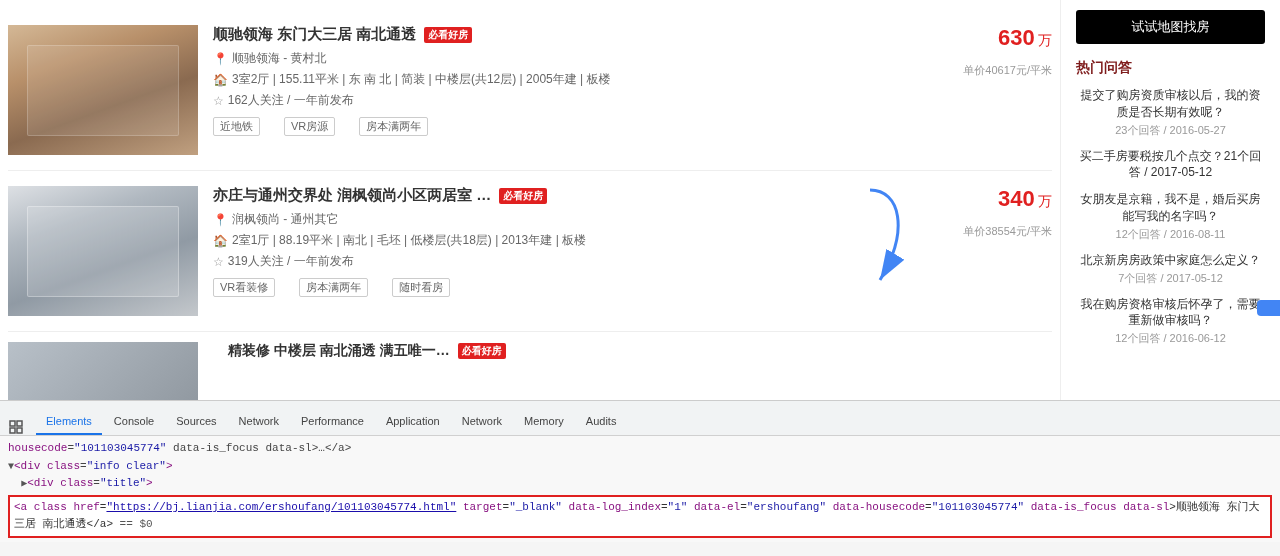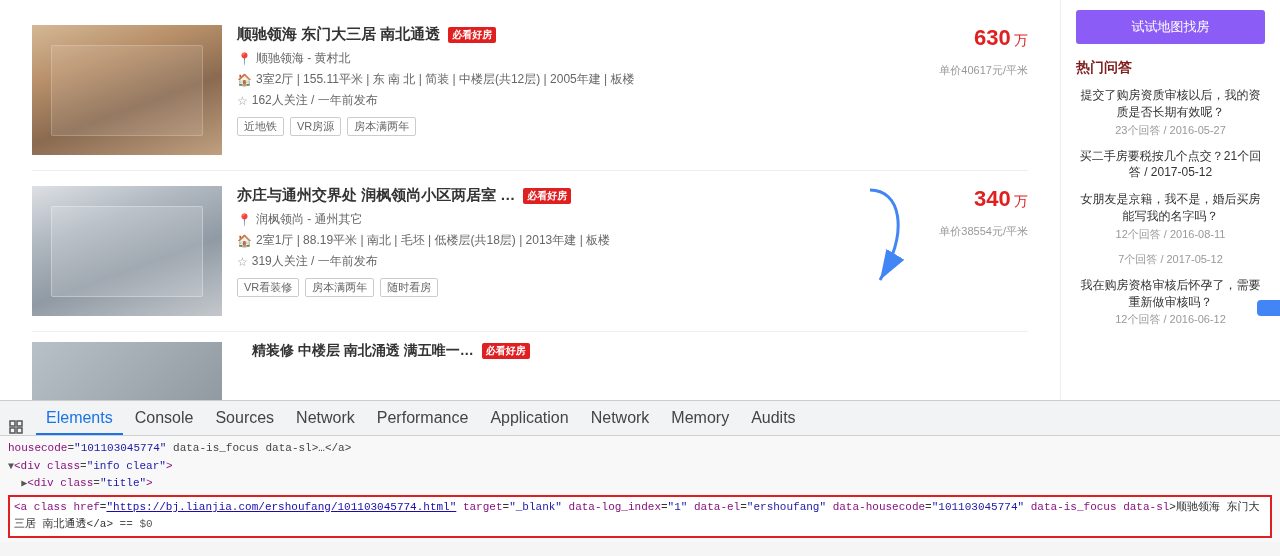--- a/index.html
+++ b/index.html
@@ -1,51 +1,51 @@
 <!DOCTYPE html>
 <html><head>
   <meta charset="utf-8">
   <style>
     * { margin: 0; padding: 0; box-sizing: border-box; }
     body { font-family: 'Microsoft YaHei', Arial, sans-serif; font-size: 12px; background: #f5f5f5; width: 1280px; height: 556px; overflow: hidden; }
 
     .main-content { display: flex; width: 100%; height: 400px; background: #fff; }
-    .listing-area { flex: 1; padding: 10px 32px; overflow: hidden; }
+    .listing-area { flex: 1; padding: 10px 8px; overflow: hidden; }
     .sidebar { width: 220px; padding: 10px 15px; border-left: 1px solid #eee; }
 
     .listing-item { display: flex; padding: 15px 0; border-bottom: 1px solid #eee; }
     .listing-img { width: 190px; height: 130px; background: #ccc; flex-shrink: 0; margin-right: 15px; position: relative; overflow: hidden; }
     .listing-info { flex: 1; }
     .listing-title { font-size: 15px; color: #333; font-weight: bold; display: flex; align-items: center; gap: 8px; margin-bottom: 6px; }
     .tag-red { background: #e02020; color: #fff; font-size: 10px; padding: 1px 4px; border-radius: 2px; white-space: nowrap; }
     .listing-location { color: #666; font-size: 12px; margin-bottom: 4px; display: flex; align-items: center; gap: 4px; }
     .listing-details { color: #666; font-size: 12px; margin-bottom: 4px; display: flex; align-items: center; gap: 4px; }
     .listing-stats { color: #666; font-size: 12px; margin-bottom: 8px; display: flex; align-items: center; gap: 4px; }
-    .listing-tags { display: flex; gap: 6px; }
+    .listing-tags { display: flex; gap: 24px; }
     .tag-outline { border: 1px solid #ccc; color: #666; font-size: 11px; padding: 1px 6px; border-radius: 2px; }
     .price-area { text-align: right; min-width: 120px; }
     .price-main { color: #e02020; font-size: 22px; font-weight: bold; }
     .price-wan { color: #e02020; font-size: 14px; }
     .price-unit { color: #999; font-size: 11px; margin-top: 12px; }
 
-    .sidebar-btn { background: #8b5cf6; color: #fff; text-align: center; padding: 8px 12px; border-radius: 3px; font-size: 13px; margin-bottom: 15px; cursor: pointer; }
+    .sidebar-btn { background: #000000; color: #fff; text-align: center; padding: 8px 12px; border-radius: 3px; font-size: 13px; margin-bottom: 15px; cursor: pointer; }
     .sidebar-section-title { font-size: 14px; font-weight: bold; color: #7f1d1d; margin-bottom: 10px; }
     .sidebar-qa-item { margin-bottom: 10px; text-align: center; }
     .sidebar-qa-title { color: #333; font-size: 12px; line-height: 1.4; }
     .sidebar-qa-meta { color: #999; font-size: 11px; margin-top: 2px; }
 
     
     .listing-partial { display: flex; padding: 10px 0; }
     .listing-partial .listing-img { height: 70px; }
     .listing-partial .listing-title { font-size: 14px; }
 
     
     .devtools { width: 100%; background: #f8f8f8; border-top: 1px solid #ccc; }
     .devtools-tabs { display: flex; background: #f1f3f4; border-bottom: 1px solid #d0d0d0; padding: 0 8px; height: 35px; align-items: flex-end; }
-    .devtools-tab { padding: 6px 10px; font-size: 16px; color: #444; cursor: pointer; border-bottom: 2px solid transparent; margin-right: 2px; white-space: nowrap; }
+    .devtools-tab { padding: 6px 10px; font-size: 11px; color: #444; cursor: pointer; border-bottom: 2px solid transparent; margin-right: 2px; white-space: nowrap; }
     .devtools-tab.active { color: #1a73e8; border-bottom: 2px solid #1a73e8; }
     .devtools-left-icons { display: flex; align-items: center; margin-right: 8px; }
     .devtools-icon { width: 16px; height: 16px; display: flex; align-items: center; justify-content: center; color: #555; font-size: 13px; cursor: pointer; margin-right: 4px; }
 
     .devtools-content { padding: 4px 8px; font-family: 'Courier New', monospace; font-size: 11px; color: #333; line-height: 1.6; }
     .devtools-line { display: block; color: #444; }
     .devtools-selected-line { background: #fff; border: 2px solid #e02020; padding: 2px 4px; display: block; margin-top: 2px; }
     .devtools-link { color: #1a0dab; text-decoration: underline; }
     .devtools-dollar { color: #555; }
     .triangle-icon { font-size: 10px; color: #555; }
@@ -161,20 +161,21 @@
         <div class="sidebar-qa-meta">23个回答 / 2016-05-27</div>
       </div>
       <div class="sidebar-qa-item">
         <div class="sidebar-qa-title">买二手房要税按几个点交？21个回答 / 2017-05-12</div>
       </div>
       <div class="sidebar-qa-item">
         <div class="sidebar-qa-title">女朋友是京籍，我不是，婚后买房能写我的名字吗？</div>
         <div class="sidebar-qa-meta">12个回答 / 2016-08-11</div>
       </div>
       <div class="sidebar-qa-item">
+        <div class="sidebar-qa-title">北京新房房政策中家庭怎么定义？</div>
         <div class="sidebar-qa-meta">7个回答 / 2017-05-12</div>
       </div>
       <div class="sidebar-qa-item">
         <div class="sidebar-qa-title">我在购房资格审核后怀孕了，需要重新做审核吗？</div>
         <div class="sidebar-qa-meta">12个回答 / 2016-06-12</div>
       </div>
     </div>
 
     <div class="chat-widget">在线</div>
   </div>

